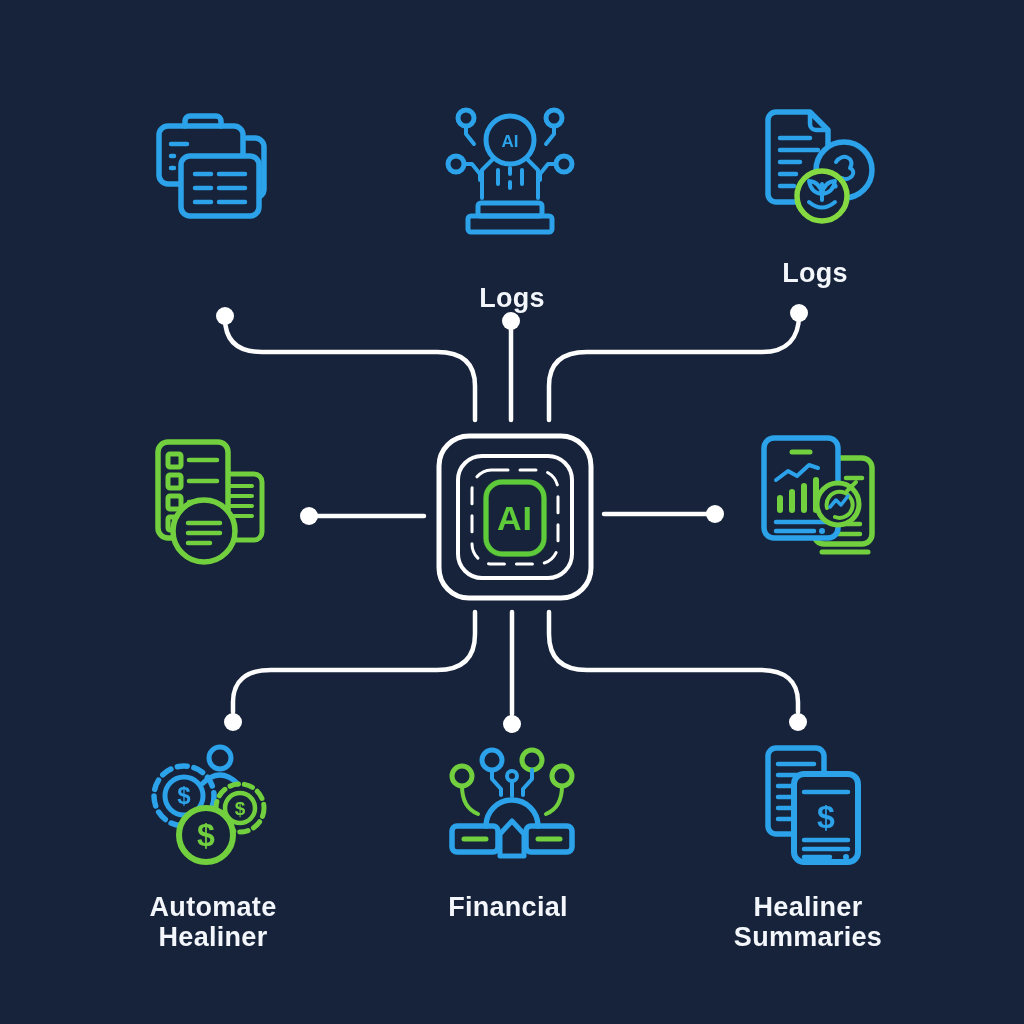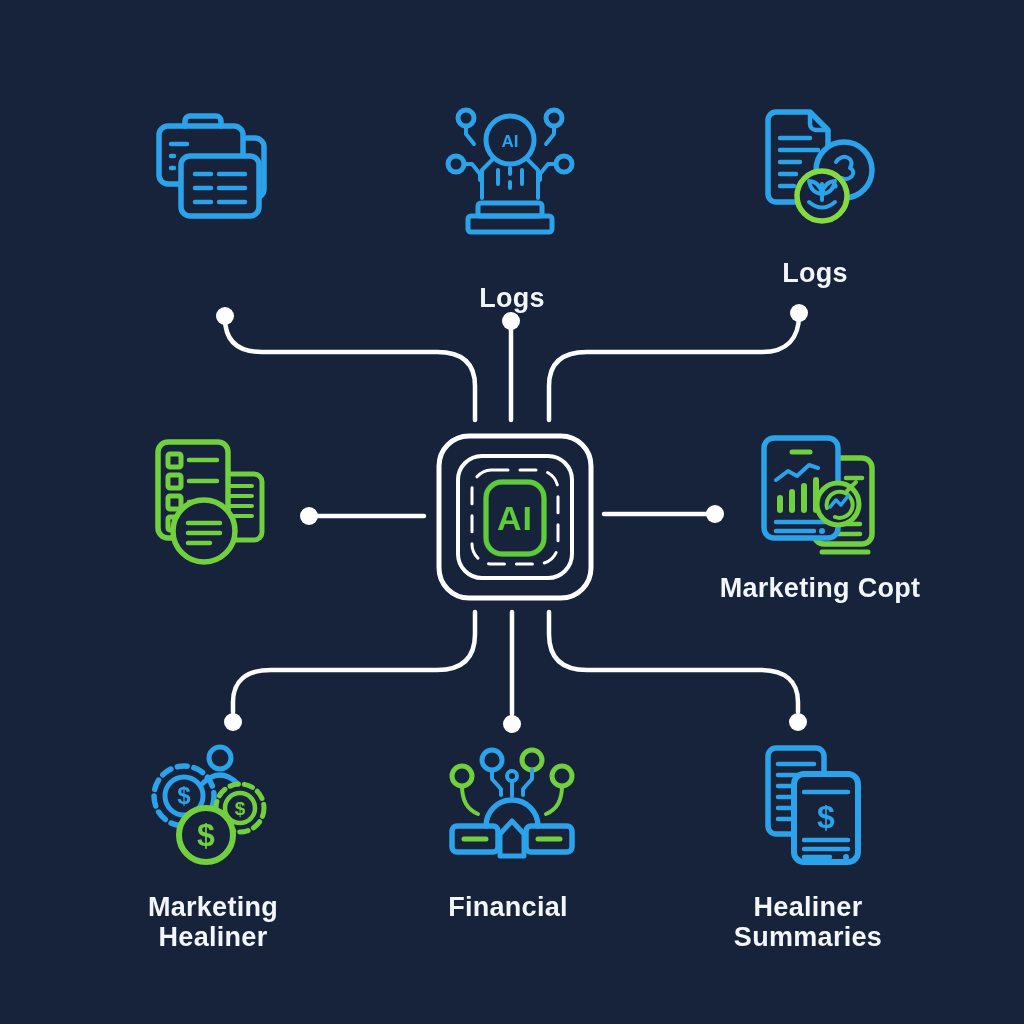--- a/index.html
+++ b/index.html
@@ -191,25 +191,24 @@
   <div class="label" style="left:412px;top:283px;width:200px">
     <span>Logs</span>
   </div>
 
   <div class="label" style="left:715px;top:258px;width:200px">
     <span>Logs</span>
   </div>
 
 
   <div class="label" style="left:670px;top:573px;width:300px">
-    <span>Marketing Copt</span>
   </div>
 
   <div class="label" style="left:93px;top:892px;width:240px">
-    <span>Marketing</span>
+    <span>Automate</span>
     <span>Healiner</span>
   </div>
 
   <div class="label" style="left:388px;top:892px;width:240px">
     <span>Financial</span>
   </div>
 
   <div class="label" style="left:688px;top:892px;width:240px">
     <span>Healiner</span>
     <span>Summaries</span>

